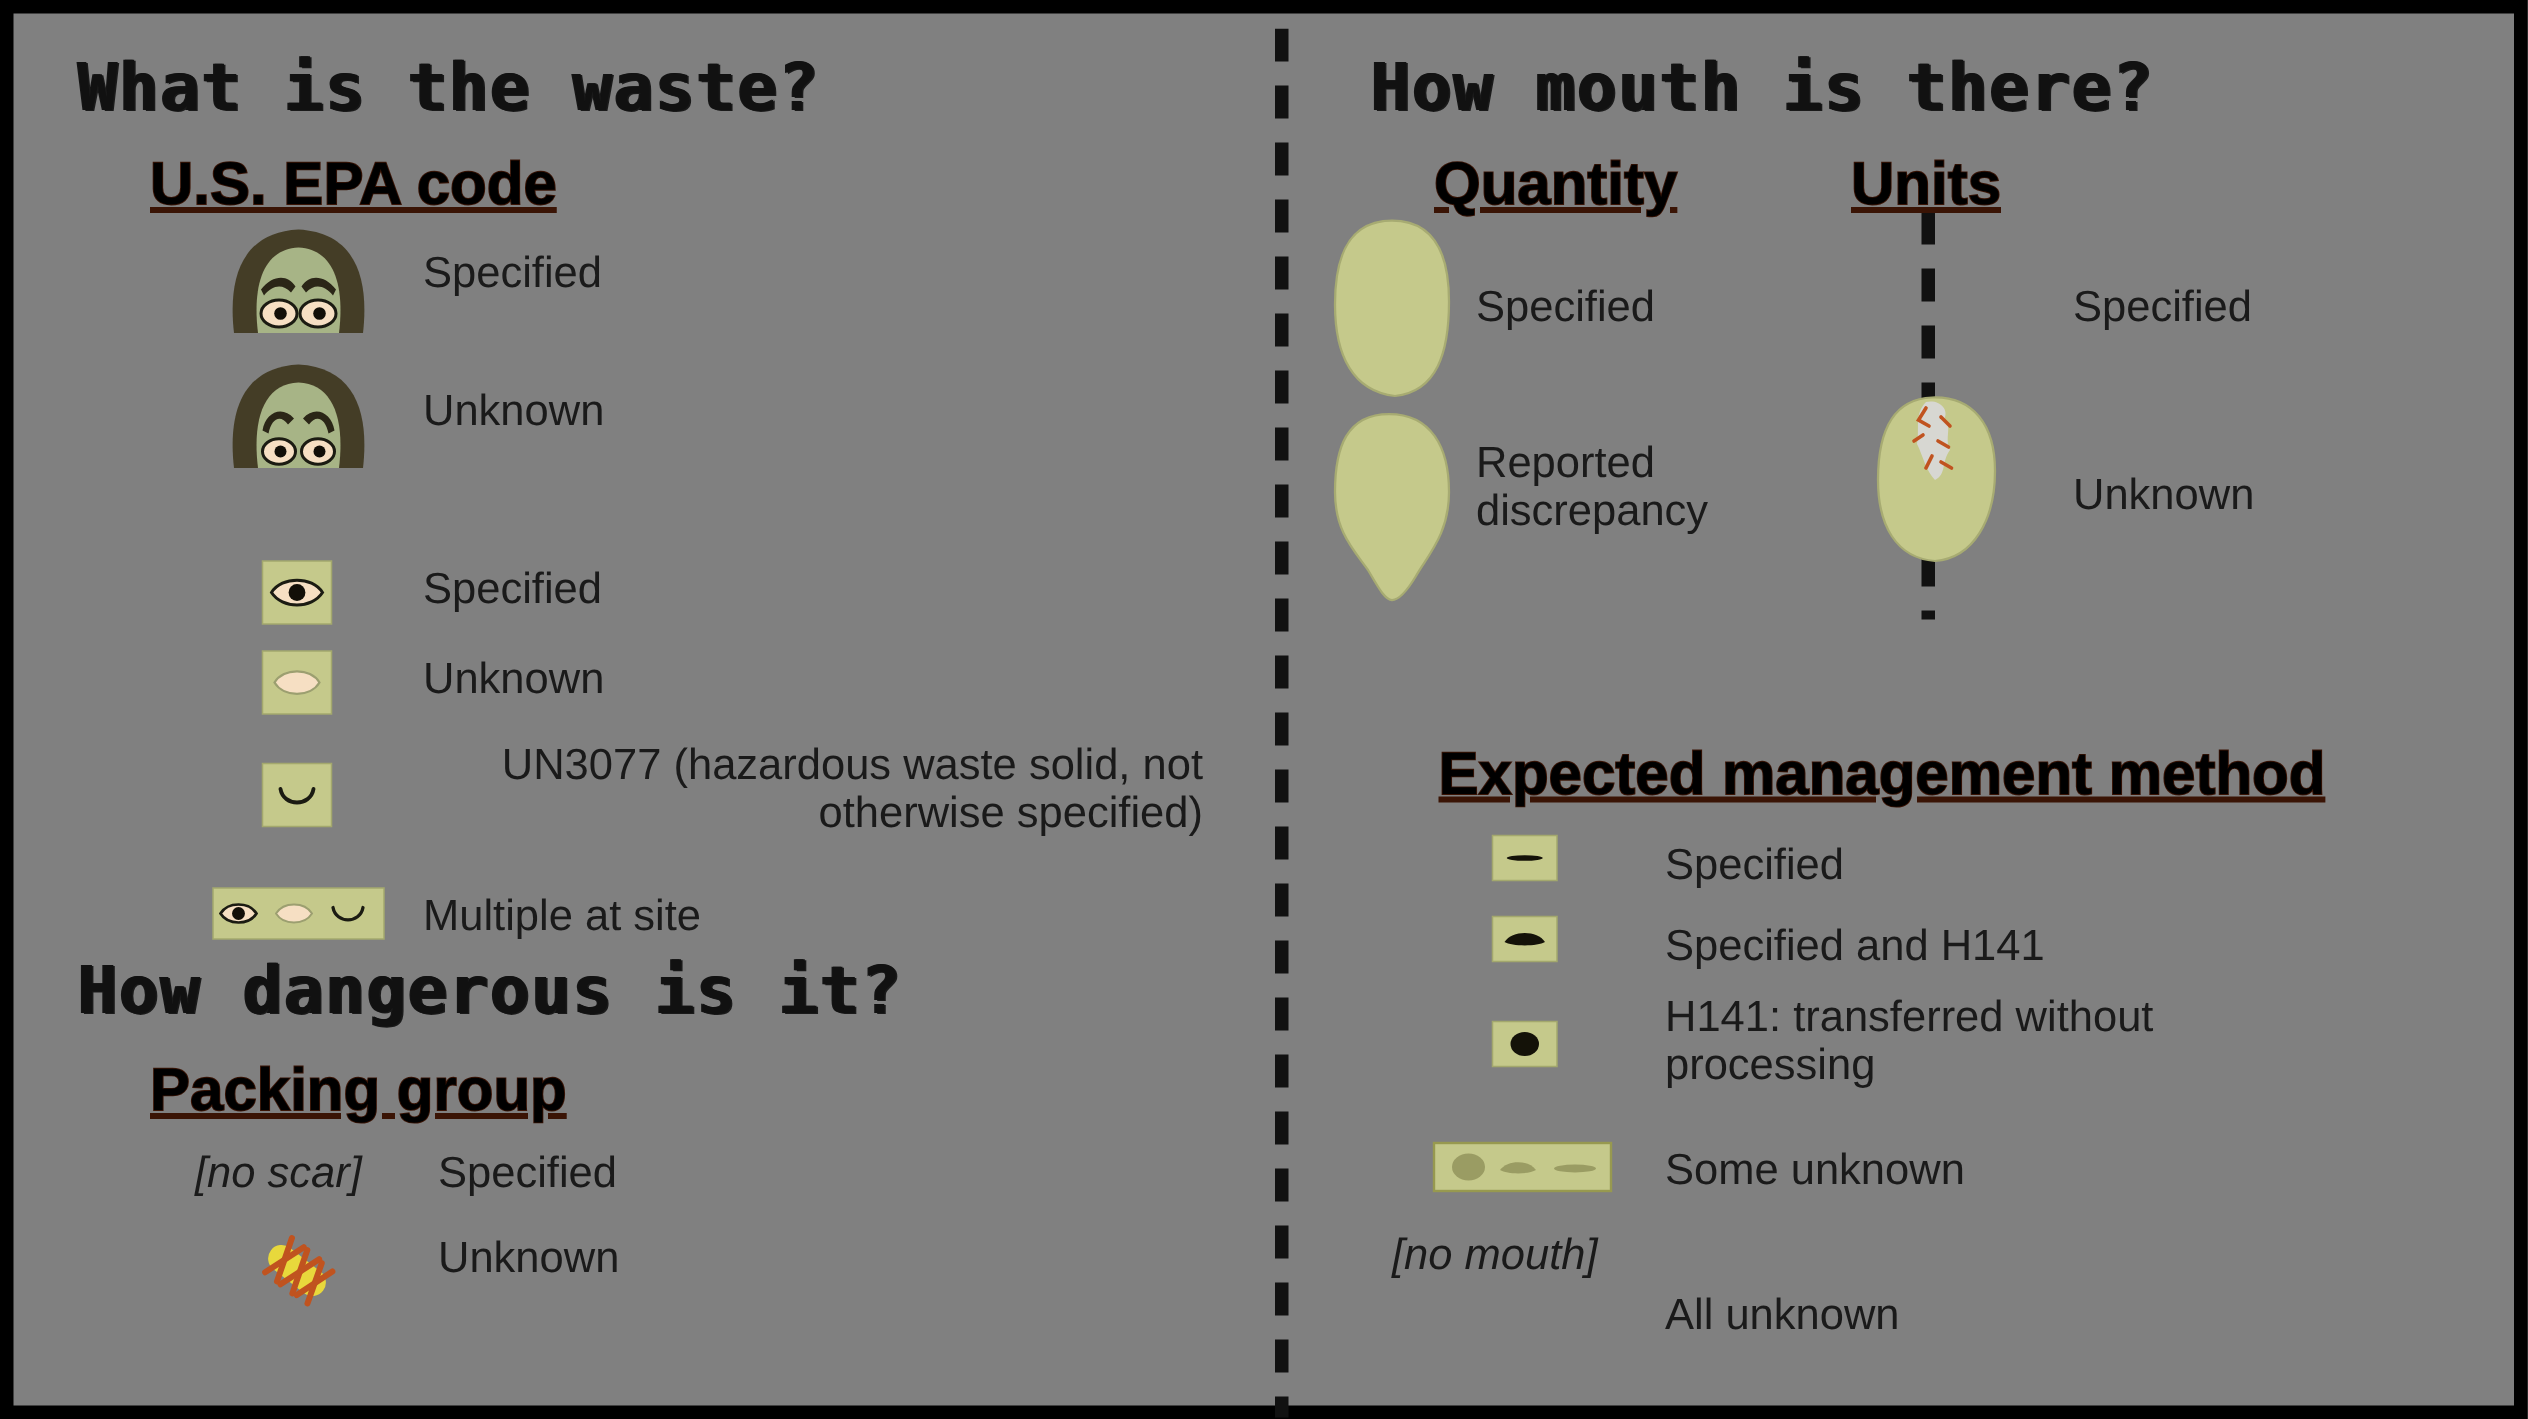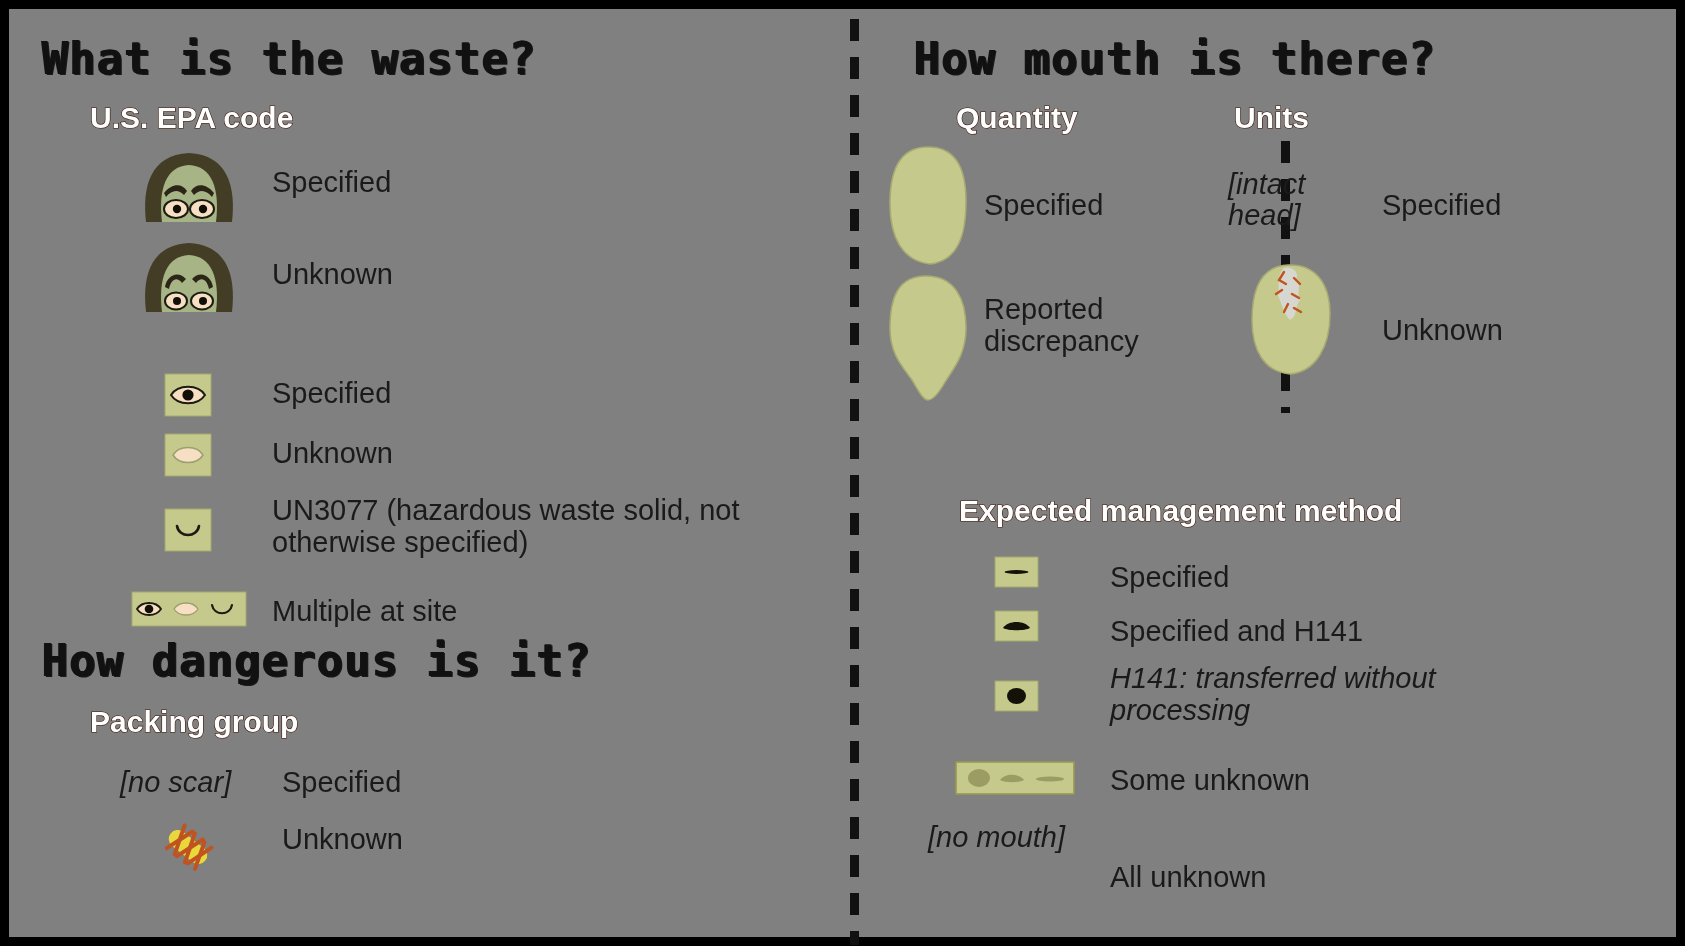--- a/index.html
+++ b/index.html
@@ -8,21 +8,21 @@
 
   #legend{
     position:relative;width:1685px;height:946px;
     background:#808080;
     border:9px solid #000;
     box-sizing:border-box;
   }
 
   
   .panel{position:absolute;top:0;height:100%;}
-  #left-panel{left:1px;width:845px;}
+  #left-panel{left:11px;width:845px;text-align:right;}
   #right-panel{left:845px;width:840px;}
 
   
   .vdash{
     position:absolute;width:9px;
     background-image:linear-gradient(#111 58%, rgba(0,0,0,0) 0%);
     background-size:9px 38px;background-repeat:repeat-y;
   }
   #main-divider{left:841px;top:10px;height:926px;}
   #sub-divider{left:1272px;top:132px;height:272px;}
@@ -30,25 +30,25 @@
   
   .q-head{
     font-family:"DejaVu Sans Mono", monospace;
     font-weight:bold;color:#111;
     letter-spacing:1px;
     text-shadow:1px 1px 0 #1a1a1a, -1px 0 0 #141414;
     font-size:44px;line-height:1;
     position:absolute;white-space:nowrap;
   }
   .sub-head{
-    font-weight:bold;color:#ffffff;
+    font-weight:bold;color:#000000;
     -webkit-text-stroke:1.2px #3a1405;
     paint-order:stroke fill;
-    font-size:30px;line-height:1;
-    position:absolute;white-space:nowrap;
+    font-size:40px;line-height:1;
+    position:absolute;white-space:nowrap;text-decoration:underline;
   }
   .lbl{
     position:absolute;color:#1a1a1a;font-size:29px;line-height:1.12;
     font-family:"Liberation Sans", sans-serif;
   }
   .ital{font-style:italic;}
 
   
   .icon-box{position:absolute;}
 
@@ -173,21 +173,20 @@
     </div>
     <div class="lbl" style="left:130px;top:180px;">Specified</div>
 
     <div class="icon-box" style="left:24px;top:263px;">
       <svg width="100" height="130" viewBox="0 0 100 130">
         <path d="M48 4 C76 4 88 26 88 56 C88 84 74 98 66 112 C60 122 54 128 50 128 C45 128 40 118 34 108 C24 94 12 82 12 56 C12 26 20 4 48 4 Z" fill="#C5C98B" stroke="#a7ab72" stroke-width="1.5"></path>
       </svg>
     </div>
     <div class="lbl" style="left:130px;top:284px;width:210px;">Reported discrepancy</div>
 
-    <div class="lbl ital" style="left:374px;top:160px;width:130px;line-height:1.08;">[intact head]</div>
     <div class="lbl" style="left:528px;top:180px;">Specified</div>
 
     <div class="icon-box" style="left:390px;top:253px;">
       <svg width="96" height="115" viewBox="0 0 96 115">
         <path d="M44 3 C72 2 86 22 86 52 C86 84 72 110 46 112 C20 110 8 88 8 58 C8 26 18 4 44 3 Z" fill="#C5C98B" stroke="#a7ab72" stroke-width="1.5"></path>
         <path d="M40 6 C48 4 56 10 52 18 C58 22 52 30 56 38 C50 46 54 54 46 58 C40 52 38 42 34 34 C36 24 32 14 40 6 Z" fill="#D7D7D2"></path>
         <g stroke="#C0531F" stroke-width="2.4" stroke-linecap="round" fill="none">
           <path d="M40 10 L35 18 L42 22"></path>
           <path d="M50 16 L56 22"></path>
           <path d="M38 28 L32 32"></path>
@@ -217,21 +216,21 @@
       </svg>
     </div>
     <div class="lbl" style="left:256px;top:606px;">Specified and H141</div>
 
     <div class="icon-box" style="left:141px;top:672px;">
       <svg width="43" height="30" viewBox="0 0 43 30">
         <rect x="0" y="0" width="43" height="30" fill="#C5C98B" stroke="#a3a86d" stroke-width="1"></rect>
         <ellipse cx="21.5" cy="15" rx="9.5" ry="8" fill="#141208"></ellipse>
       </svg>
     </div>
-    <div class="lbl" style="left:256px;top:653px;width:420px;font-style:italic;">H141: transferred without processing</div>
+    <div class="lbl" style="left:256px;top:653px;width:420px;">H141: transferred without processing</div>
 
     <div class="icon-box" style="left:102px;top:753px;">
       <svg width="118" height="32" viewBox="0 0 118 32">
         <rect x="0" y="0" width="118" height="32" fill="#C5C98B" stroke="#97994f" stroke-width="1.6"></rect>
         <ellipse cx="23" cy="16" rx="11" ry="9" fill="#9a9c63"></ellipse>
         <path d="M44 18 C49 11 63 11 68 18 C63 21 49 21 44 18 Z" fill="#9a9c63"></path>
         <ellipse cx="94" cy="17" rx="14" ry="2.6" fill="#9a9c63"></ellipse>
       </svg>
     </div>
     <div class="lbl" style="left:256px;top:755px;">Some unknown</div>

